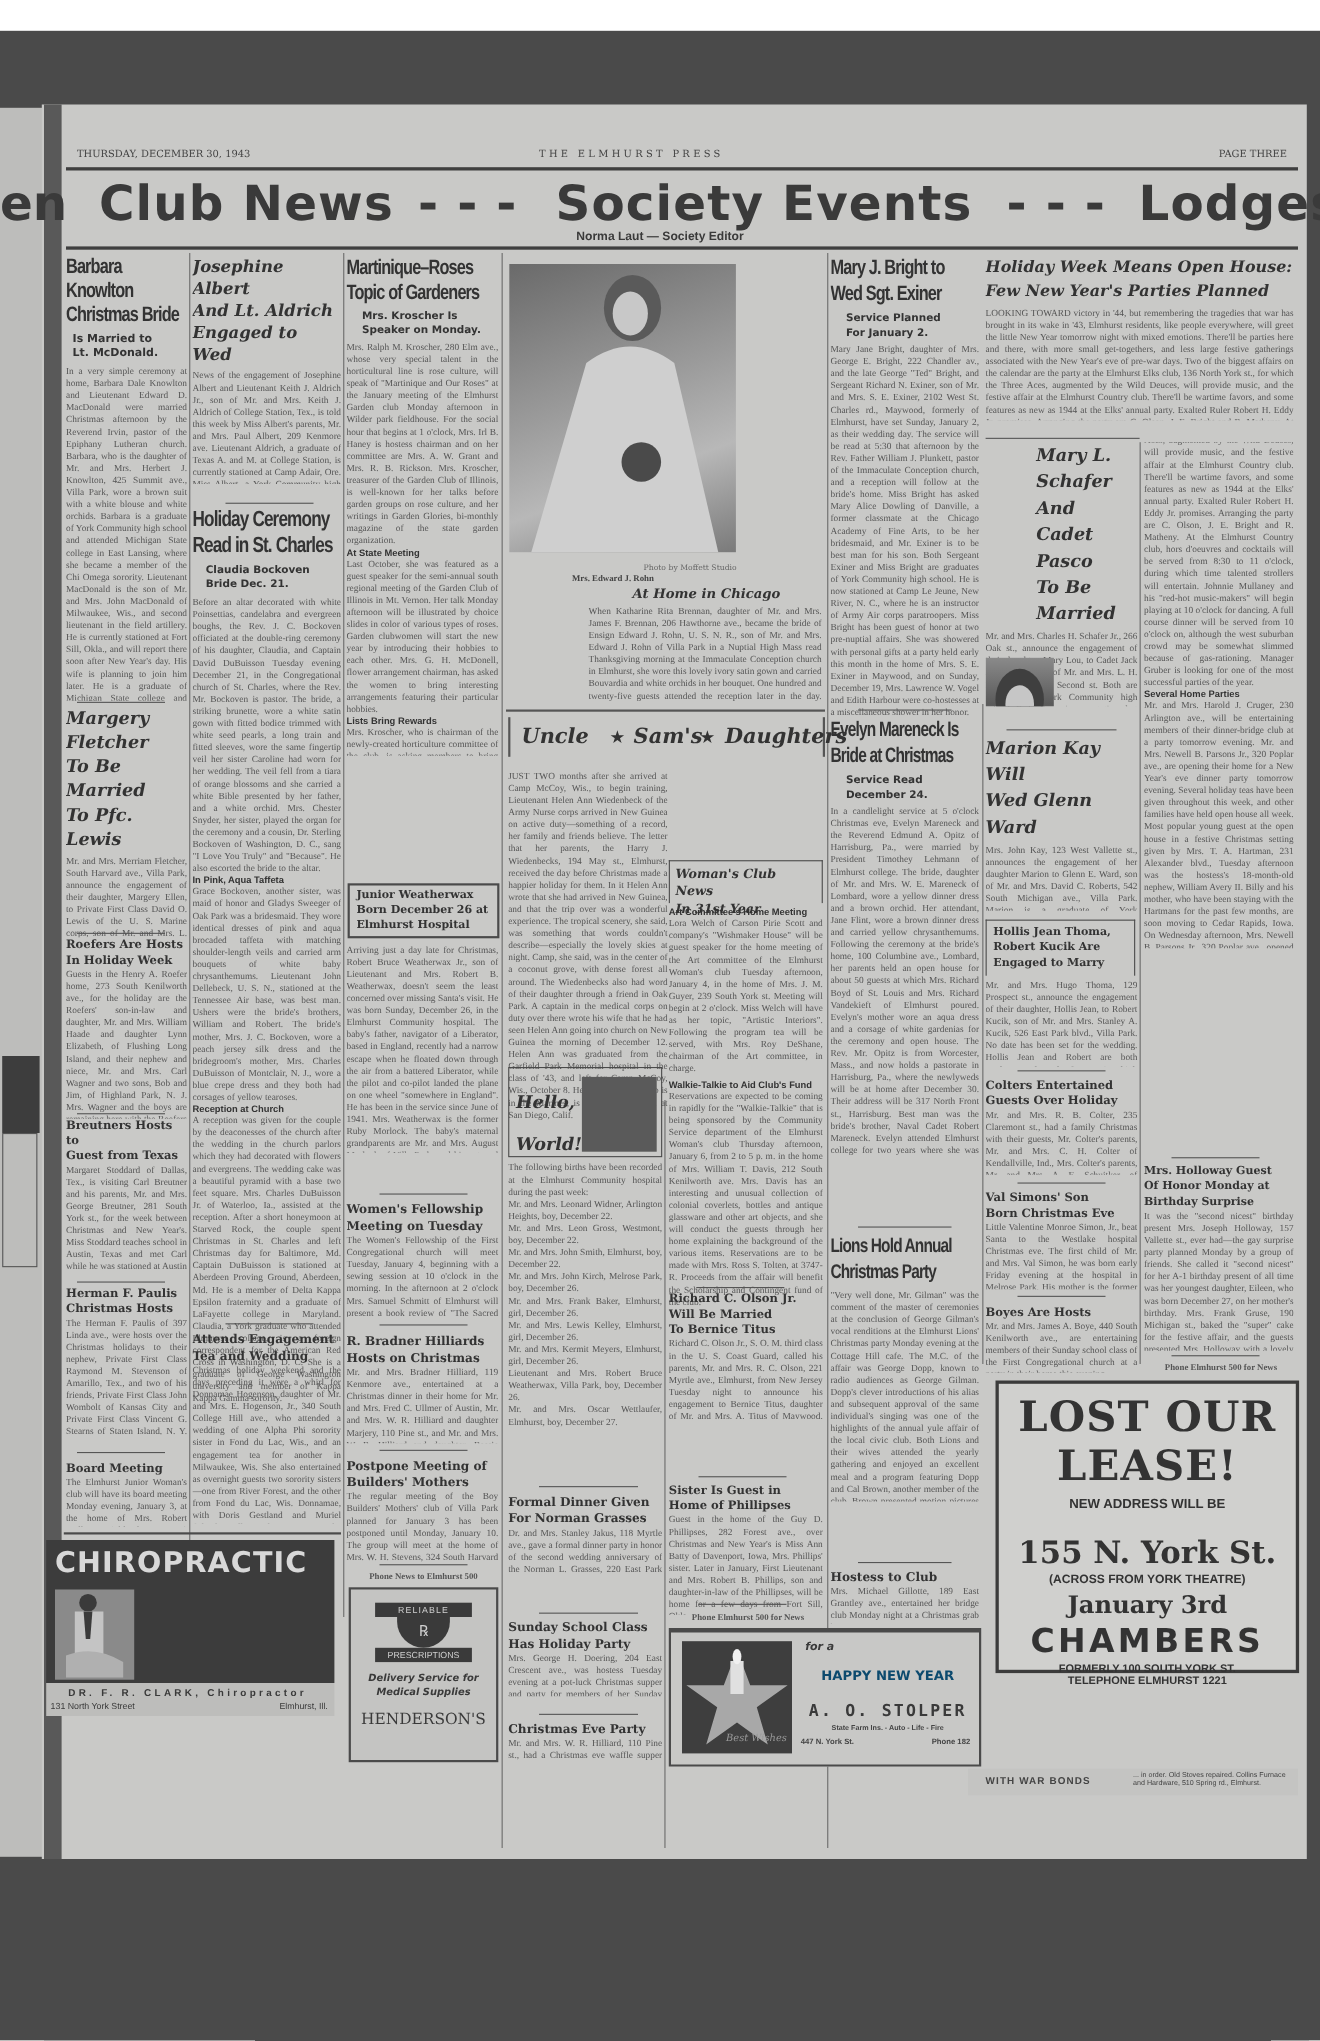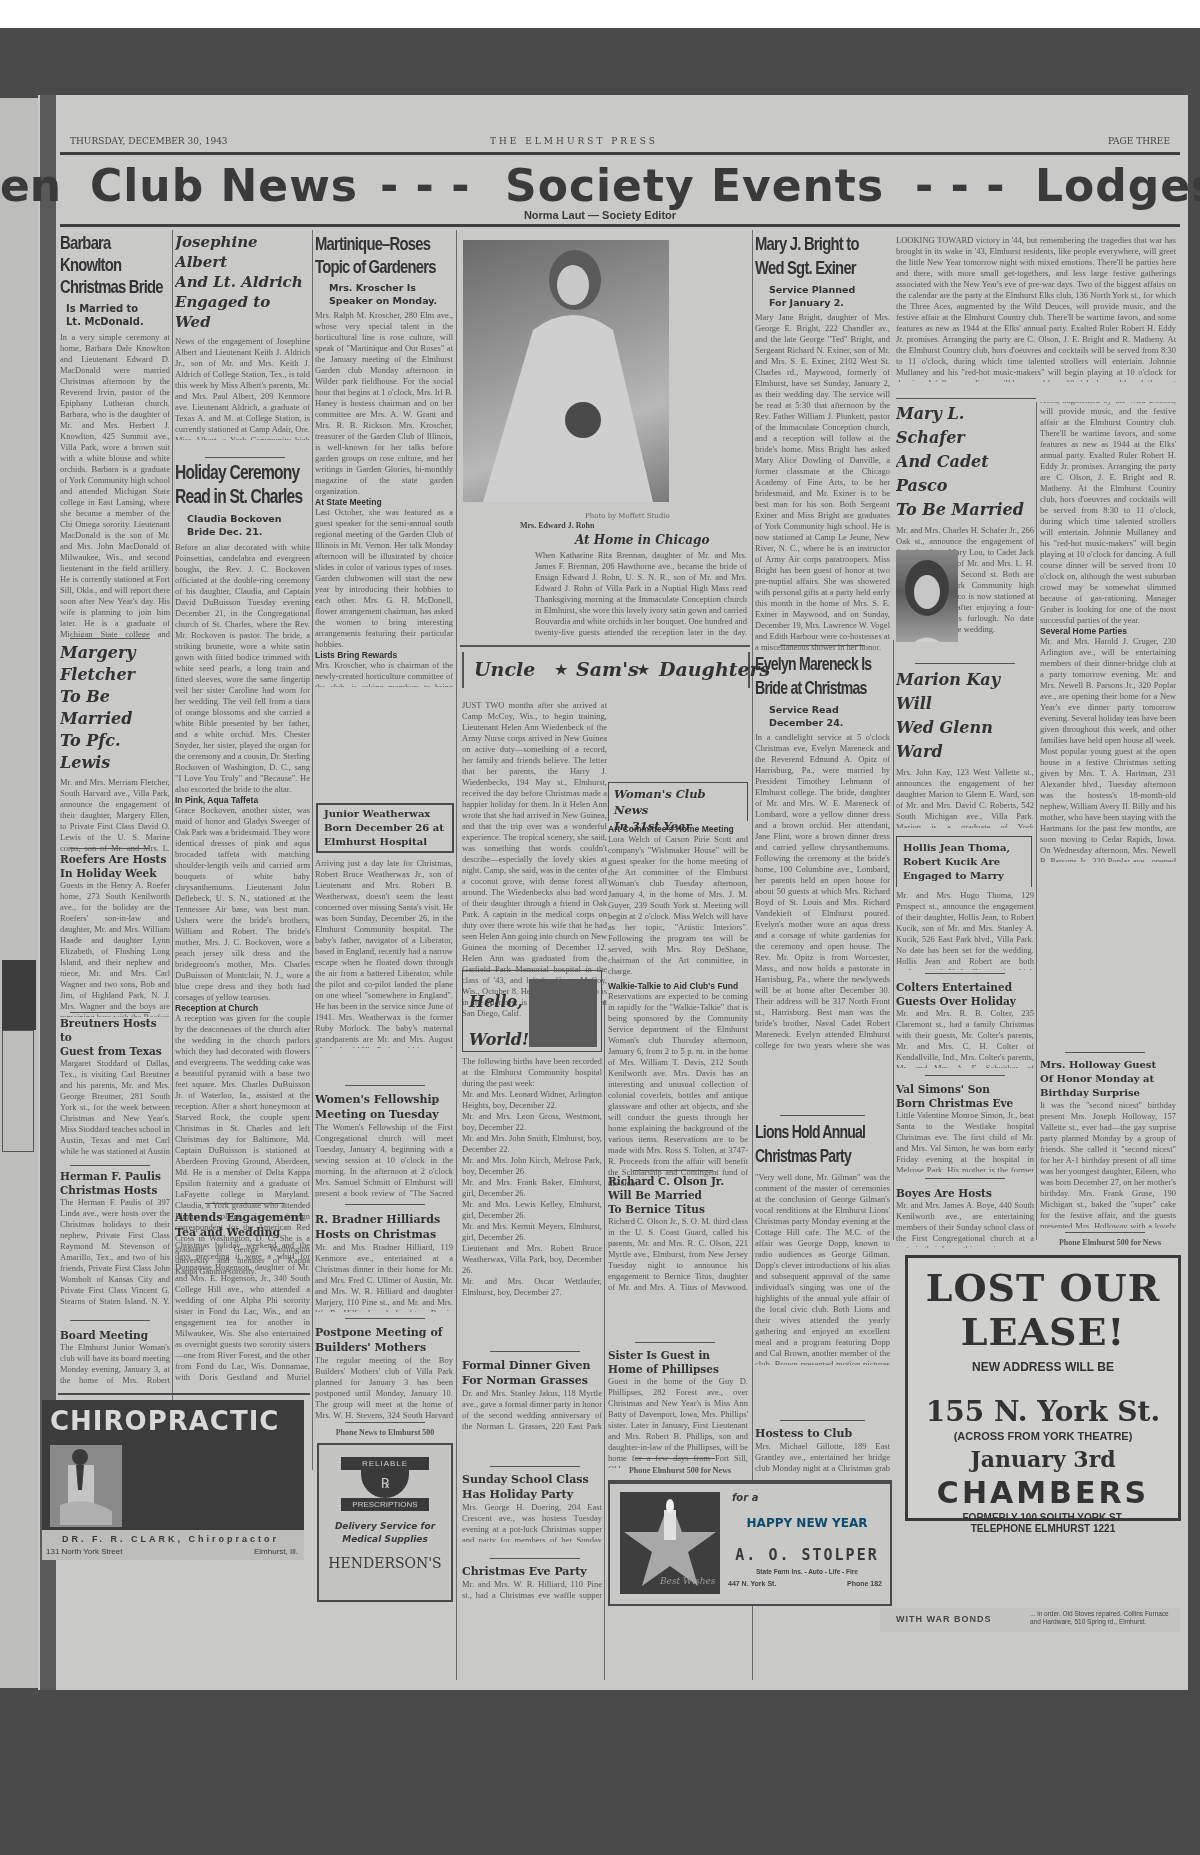--- a/index.html
+++ b/index.html
@@ -402,33 +402,37 @@
   <div class="body" style="margin-top:4px;">"Very well done, Mr. Gilman" was the comment of the master of ceremonies at the conclusion of George Gilman's vocal renditions at the Elmhurst Lions' Christmas party Monday evening at the Cottage Hill cafe. The M.C. of the affair was George Dopp, known to radio audiences as George Gilman. Dopp's clever introductions of his alias and subsequent approval of the same individual's singing was one of the highlights of the annual yule affair of the local civic club. Both Lions and their wives attended the yearly gathering and enjoyed an excellent meal and a program featuring Dopp and Cal Brown, another member of the club. Brown presented motion pictures of the annual Lions' picnic which was held for the members and their families at Salt Creek park last summer. The movies were in color and were very interesting since almost everyone in the audience came in for a bit of publicity via the celluloid.</div>
 </div>
 
 <div class="hsep" style="left:780px;top:1420px;width:85px;"></div>
 <div class="col" style="left:755px;top:1426px;width:135px;height:50px;">
   <div class="hl-slab" style="font-size:11px;line-height:15px;">Hostess to Club</div>
   <div class="body">Mrs. Michael Gillotte, 189 East Grantley ave., entertained her bridge club Monday night at a Christmas grab bag party.</div>
 </div>
 
 <div class="col" style="left:896px;top:232px;width:280px;height:150px;">
+  <div class="hl-ital" style="font-size:14.5px;line-height:22px;">
+    <div>Holiday Week Means Open House:</div>
+    <div>Few New Year's Parties Planned</div>
+  </div>
   <div class="body" style="margin-top:3px;">LOOKING TOWARD victory in '44, but remembering the tragedies that war has brought in its wake in '43, Elmhurst residents, like people everywhere, will greet the little New Year tomorrow night with mixed emotions. There'll be parties here and there, with more small get-togethers, and less large festive gatherings associated with the New Year's eve of pre-war days. Two of the biggest affairs on the calendar are the party at the Elmhurst Elks club, 136 North York st., for which the Three Aces, augmented by the Wild Deuces, will provide music, and the festive affair at the Elmhurst Country club. There'll be wartime favors, and some features as new as 1944 at the Elks' annual party. Exalted Ruler Robert H. Eddy Jr. promises. Arranging the party are C. Olson, J. E. Bright and R. Matheny. At the Elmhurst Country club, hors d'oeuvres and cocktails will be served from 8:30 to 11 o'clock, during which time talented strollers will entertain. Johnnie Mullaney and his "red-hot music-makers" will begin playing at 10 o'clock for dancing. A full course dinner will be served from 10 o'clock on, although the west suburban crowd may be somewhat slimmed because of gas-rationing. Manager Gruber is looking for one of the most successful parties of the year.</div>
 </div>
 <div class="col" style="left:1040px;top:402px;width:136px;height:460px;">
   <div class="body" style="margin-top:-150px;">LOOKING TOWARD victory in '44, but remembering the tragedies that war has brought in its wake in '43, Elmhurst residents, like people everywhere, will greet the little New Year tomorrow night with mixed emotions. There'll be parties here and there, with more small get-togethers, and less large festive gatherings associated with the New Year's eve of pre-war days. Two of the biggest affairs on the calendar are the party at the Elmhurst Elks club, 136 North York st., for which the Three Aces, augmented by the Wild Deuces, will provide music, and the festive affair at the Elmhurst Country club. There'll be wartime favors, and some features as new as 1944 at the Elks' annual party. Exalted Ruler Robert H. Eddy Jr. promises. Arranging the party are C. Olson, J. E. Bright and R. Matheny. At the Elmhurst Country club, hors d'oeuvres and cocktails will be served from 8:30 to 11 o'clock, during which time talented strollers will entertain. Johnnie Mullaney and his "red-hot music-makers" will begin playing at 10 o'clock for dancing. A full course dinner will be served from 10 o'clock on, although the west suburban crowd may be somewhat slimmed because of gas-rationing. Manager Gruber is looking for one of the most successful parties of the year.</div>
   <div class="smallhead">Several Home Parties</div>
   <div class="body">Mr. and Mrs. Harold J. Cruger, 230 Arlington ave., will be entertaining members of their dinner-bridge club at a party tomorrow evening. Mr. and Mrs. Newell B. Parsons Jr., 320 Poplar ave., are opening their home for a New Year's eve dinner party tomorrow evening. Several holiday teas have been given throughout this week, and other families have held open house all week. Most popular young guest at the open house in a festive Christmas setting given by Mrs. T. A. Hartman, 231 Alexander blvd., Tuesday afternoon was the hostess's 18-month-old nephew, William Avery II. Billy and his mother, who have been staying with the Hartmans for the past few months, are soon moving to Cedar Rapids, Iowa. On Wednesday afternoon, Mrs. Newell B. Parsons Jr., 320 Poplar ave., opened her home to 25 of her friends from the west suburbs for a holiday tea. A red tarlatan cloth with huge tulle bows at either end and Norwegian pipe sprinkled with gold were interesting decor for the tea table.</div>
 
 </div>
 <div class="vline" style="left:1036px;top:402px;height:838px;"></div>
 <div class="hsep" style="left:896px;top:398px;width:140px;"></div>
 
 <div class="col" style="left:896px;top:402px;width:138px;height:240px;">
-  <div class="hl-ital" style="font-size:16px;line-height:24px;">
+  <div class="hl-ital" style="font-size:16px;line-height:24px;margin-left:46px;">
     <div>Mary L. Schafer</div>
     <div>And Cadet Pasco</div>
     <div>To Be Married</div>
   </div>
   <div style="position:relative;height:160px;margin-top:3px;">
     <div class="body" style="padding-left:0;">Mr. and Mrs. Charles H. Schafer Jr., 266 Oak st., announce the engagement of their daughter, Mary Lou, to Cadet Jack Allen Pasco, son of Mr. and Mrs. L. H. Pasco, 401 West Second st. Both are graduates of York Community high school. Cadet Pasco is now stationed at Deming, N. M., after enjoying a four-day pre-Christmas furlough. No date has been set for the wedding.</div>
     <div style="position:absolute;left:0;top:25px;width:62px;height:105px;background:linear-gradient(180deg,#8a8a8a,#5a5a5a 40%,#b4b4b4);">
       <svg width="62" height="105" viewBox="0 0 62 105">
           <ellipse cx="31" cy="38" rx="22" ry="28" fill="#3f3f3f"></ellipse>
           <ellipse cx="31" cy="42" rx="13" ry="17" fill="#c6c6c6"></ellipse>

